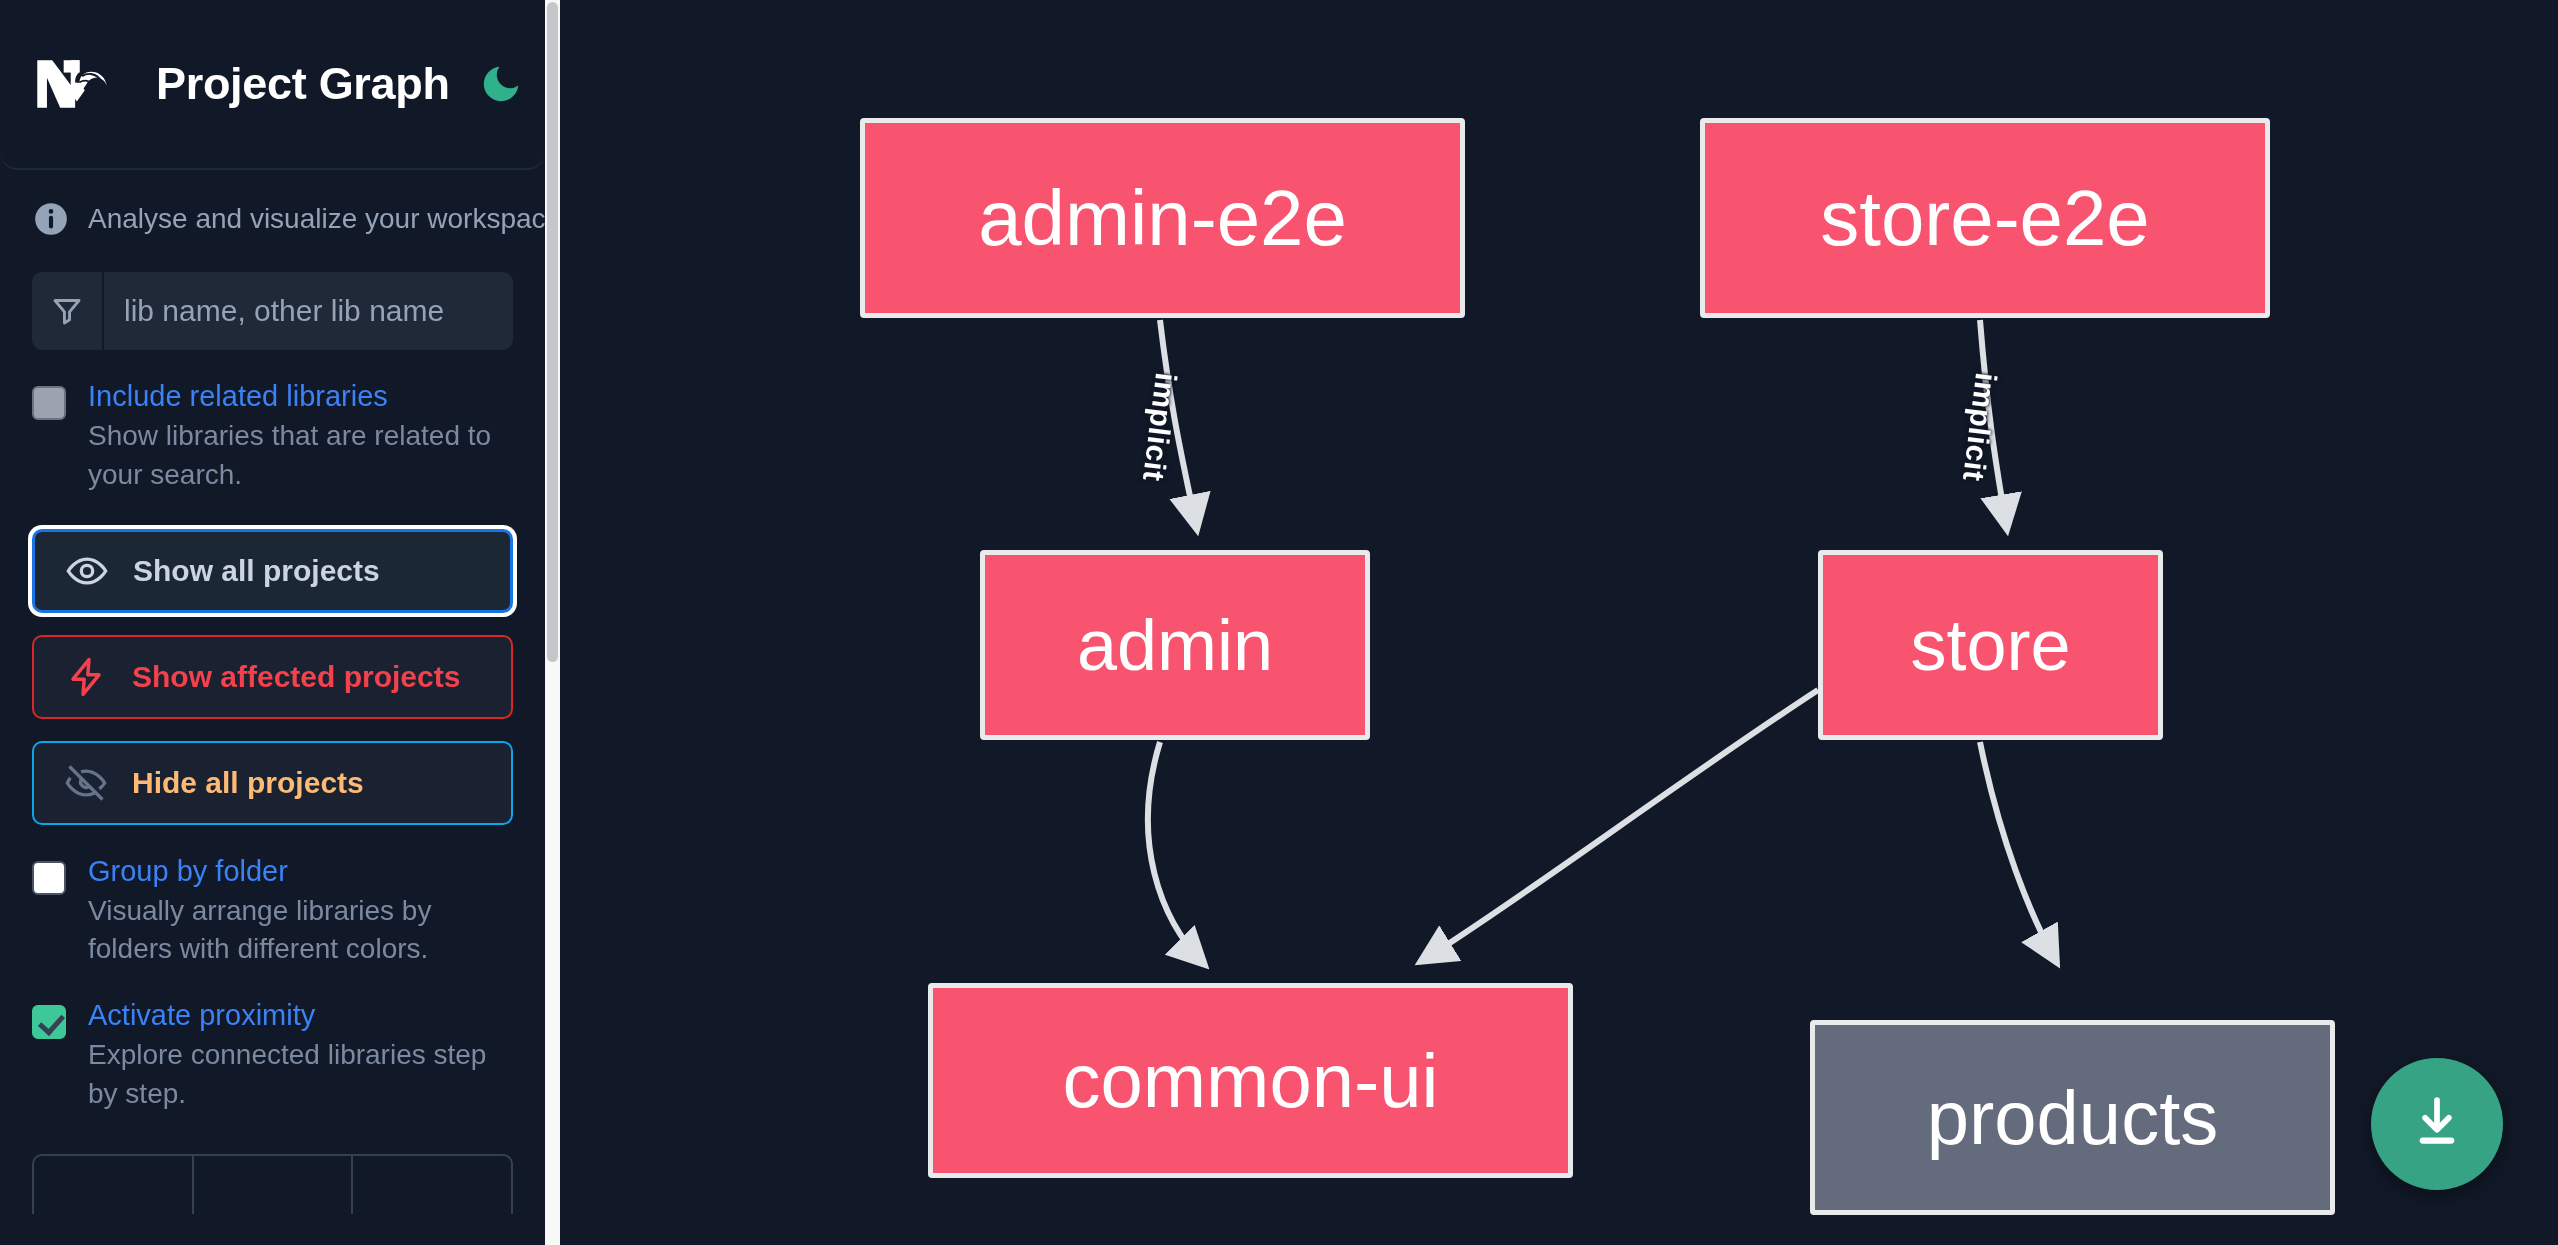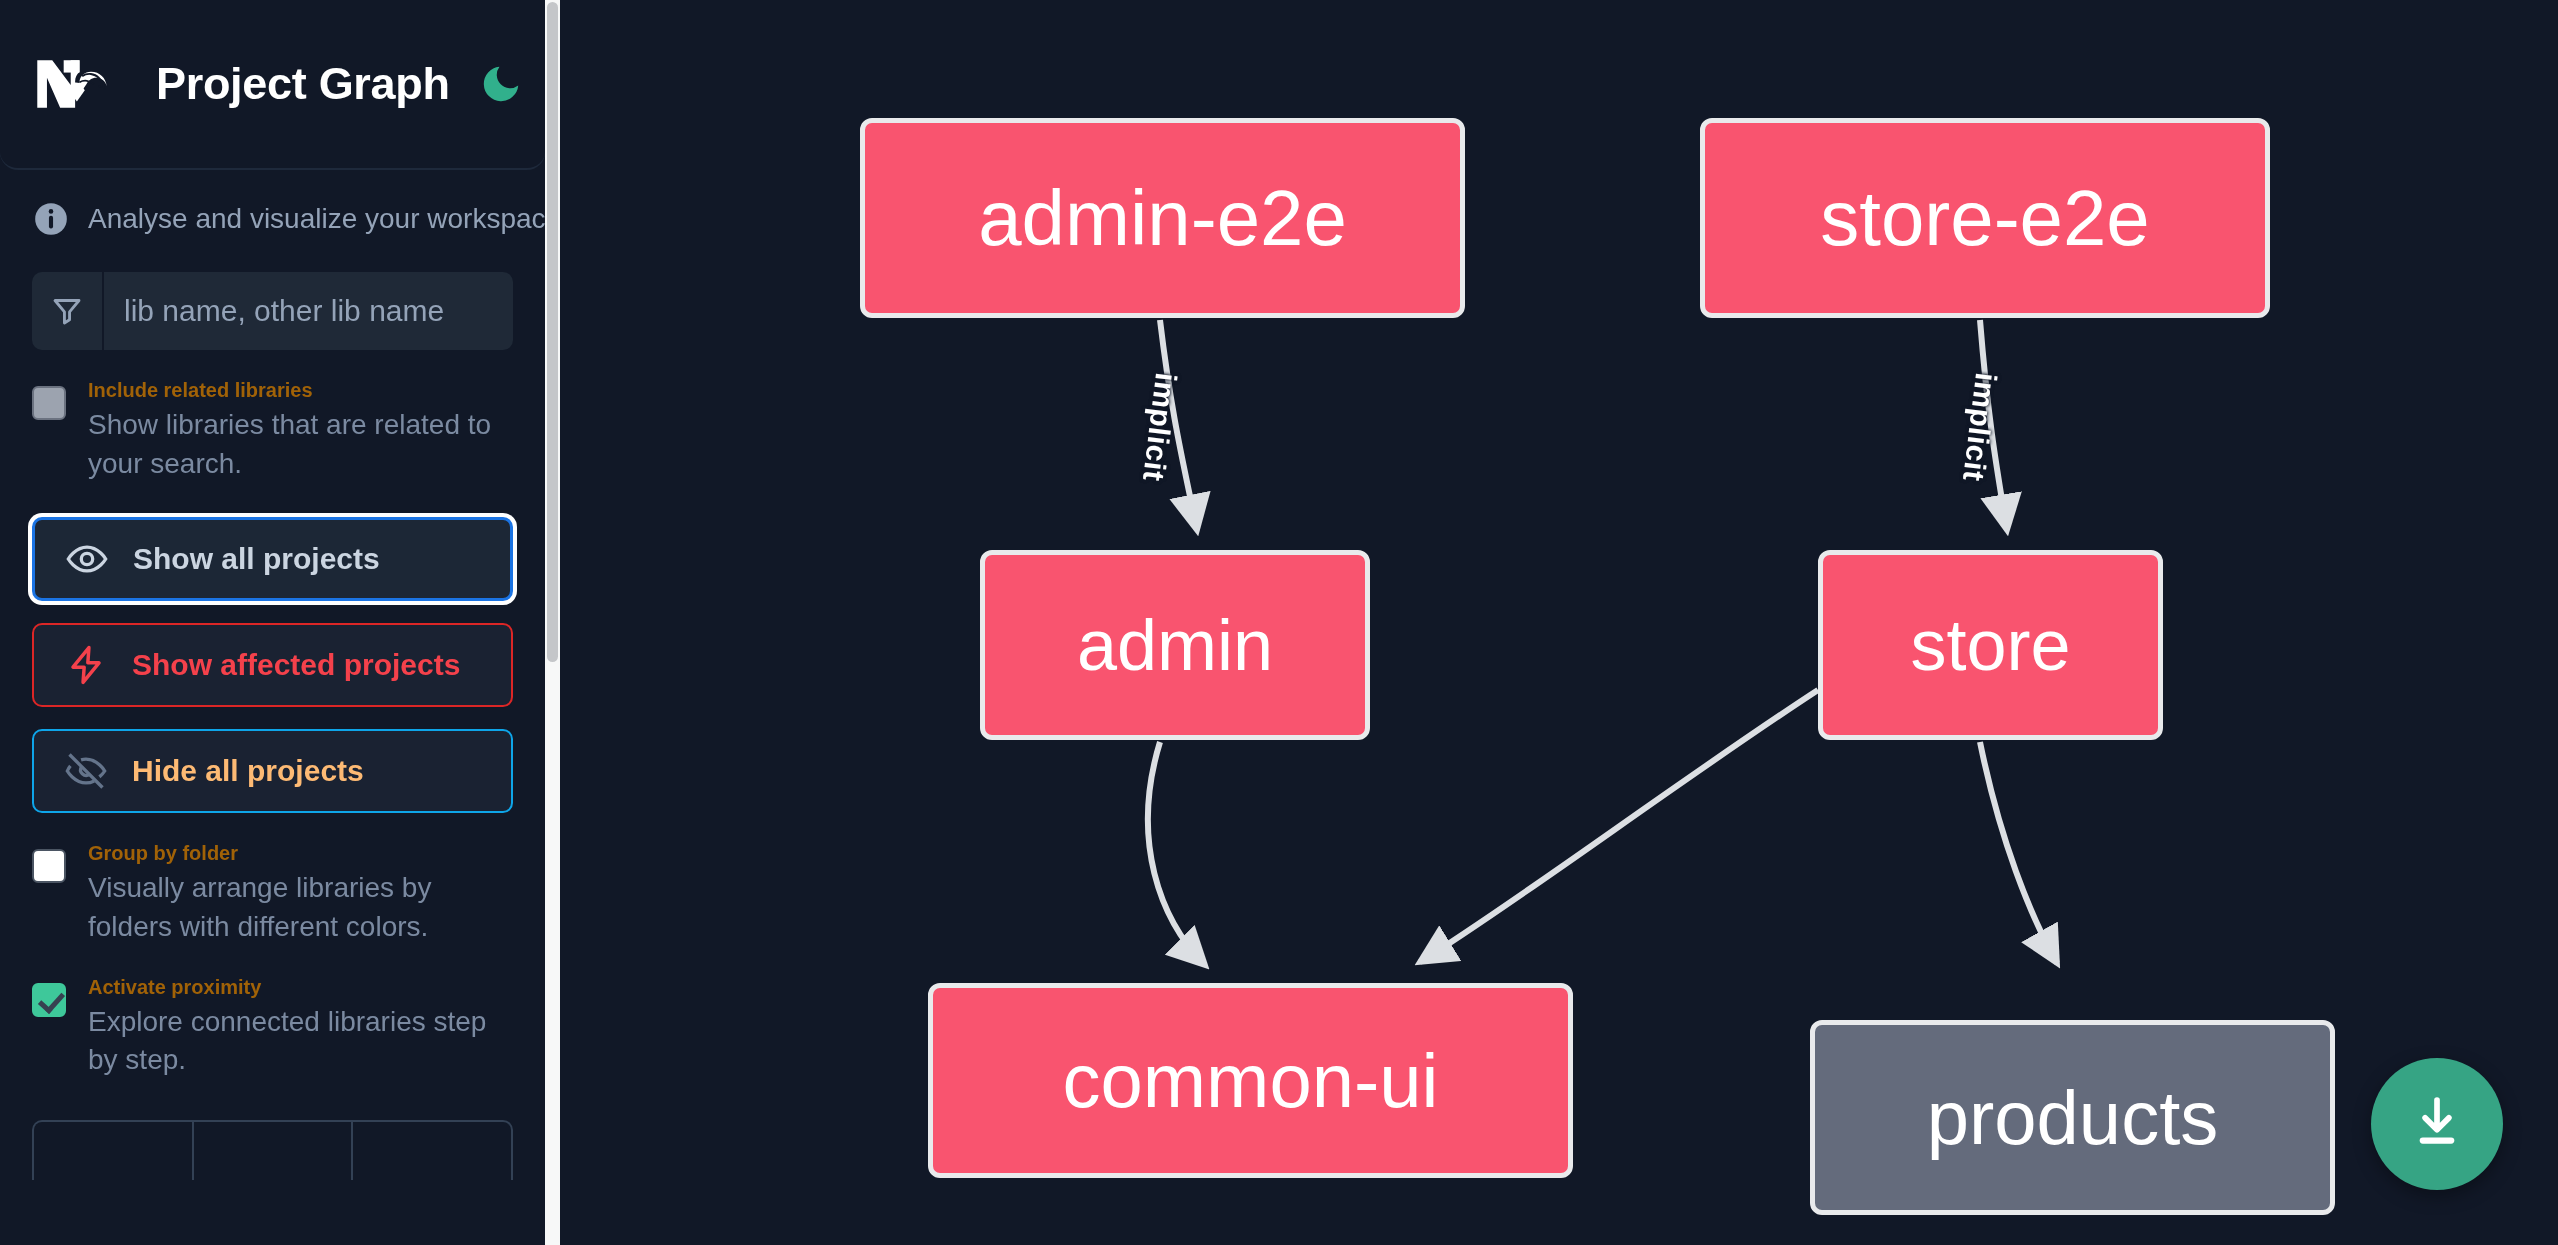--- a/index.html
+++ b/index.html
@@ -84,21 +84,21 @@
   .cbox.unchecked { background: #ffffff; border: 2px solid #4b5563; }
   .cbox.checked { background: #3ec89a; border: 2px solid #3ec89a; }
   .cbox.checked::after {
     content: ""; position: absolute;
     left: 10px; top: 3px; width: 10px; height: 19px;
     border: solid #374151; border-width: 0 5px 5px 0;
     transform: rotate(42deg);
   }
   .opt-text { margin-left: 22px; }
   .opt-label {
-    color: #a16207; font-size: 20px; font-weight: 700; line-height: 1.25;
+    color: #3b82f6; font-size: 29px; font-weight: 400; line-height: 1.25;
   }
   .opt-desc {
     color: #7b8aa1; font-size: 28px; line-height: 1.38; margin-top: 3px;
     max-width: 420px;
   }
 
   .btn-stack { padding: 34px 32px 0 32px; display: flex; flex-direction: column; gap: 22px; }
   .sb-btn {
     height: 84px; border-radius: 10px;
     display: flex; align-items: center;
@@ -141,21 +141,21 @@
 
   
   #graph {
     position: relative; flex: 1; height: 1245px;
     background: #111827; overflow: hidden;
   }
   #graph-svg { position: absolute; inset: 0; width: 100%; height: 100%; }
   .node {
     position: absolute;
     border: 5px solid #e9eaec;
-    border-radius: 12px;
+    border-radius: 4px;
     display: flex; align-items: center; justify-content: center;
     color: #ffffff;
     font-family: "Liberation Sans", sans-serif;
     cursor: pointer;
     z-index: 3;
   }
   .node.pink { background: #f9546f; }
   .node.gray { background: #646b7c; margin-top: 37px; }
 
   .edge-label {

